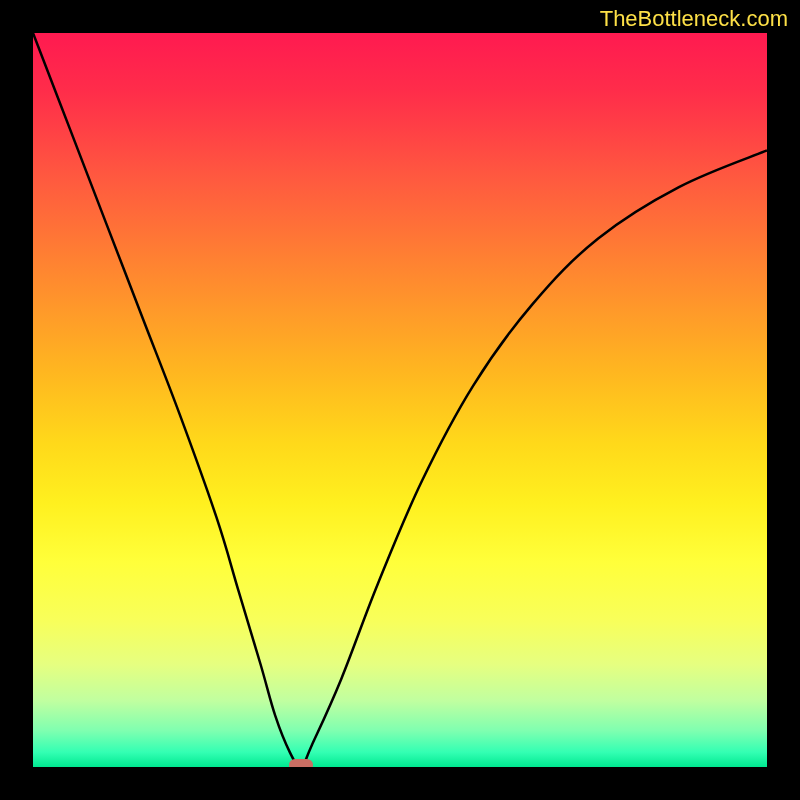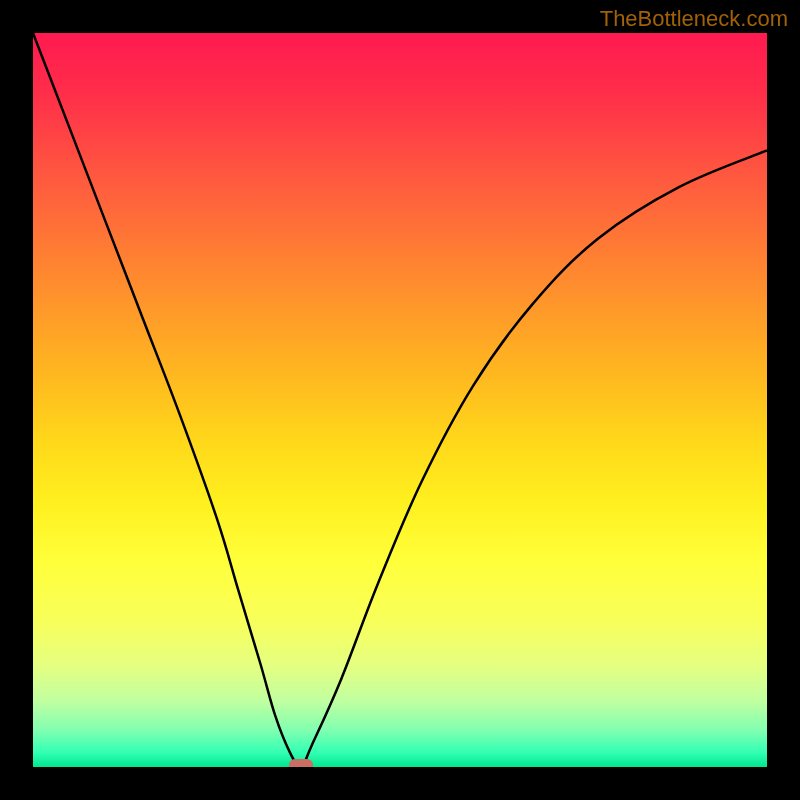--- a/index.html
+++ b/index.html
@@ -8,21 +8,21 @@
     width: 800px;
     height: 800px;
     background: #000;
     position: relative;
     font-family: Arial, Helvetica, sans-serif;
   }
   .watermark {
     position: absolute;
     top: 6px;
     right: 12px;
-    color: #a16207;
+    color: #fde047;
     font-size: 22px;
     font-weight: 400;
     z-index: 10;
   }
   .chart-area {
     position: absolute;
     left: 33px;
     top: 33px;
     width: 734px;
     height: 734px;

